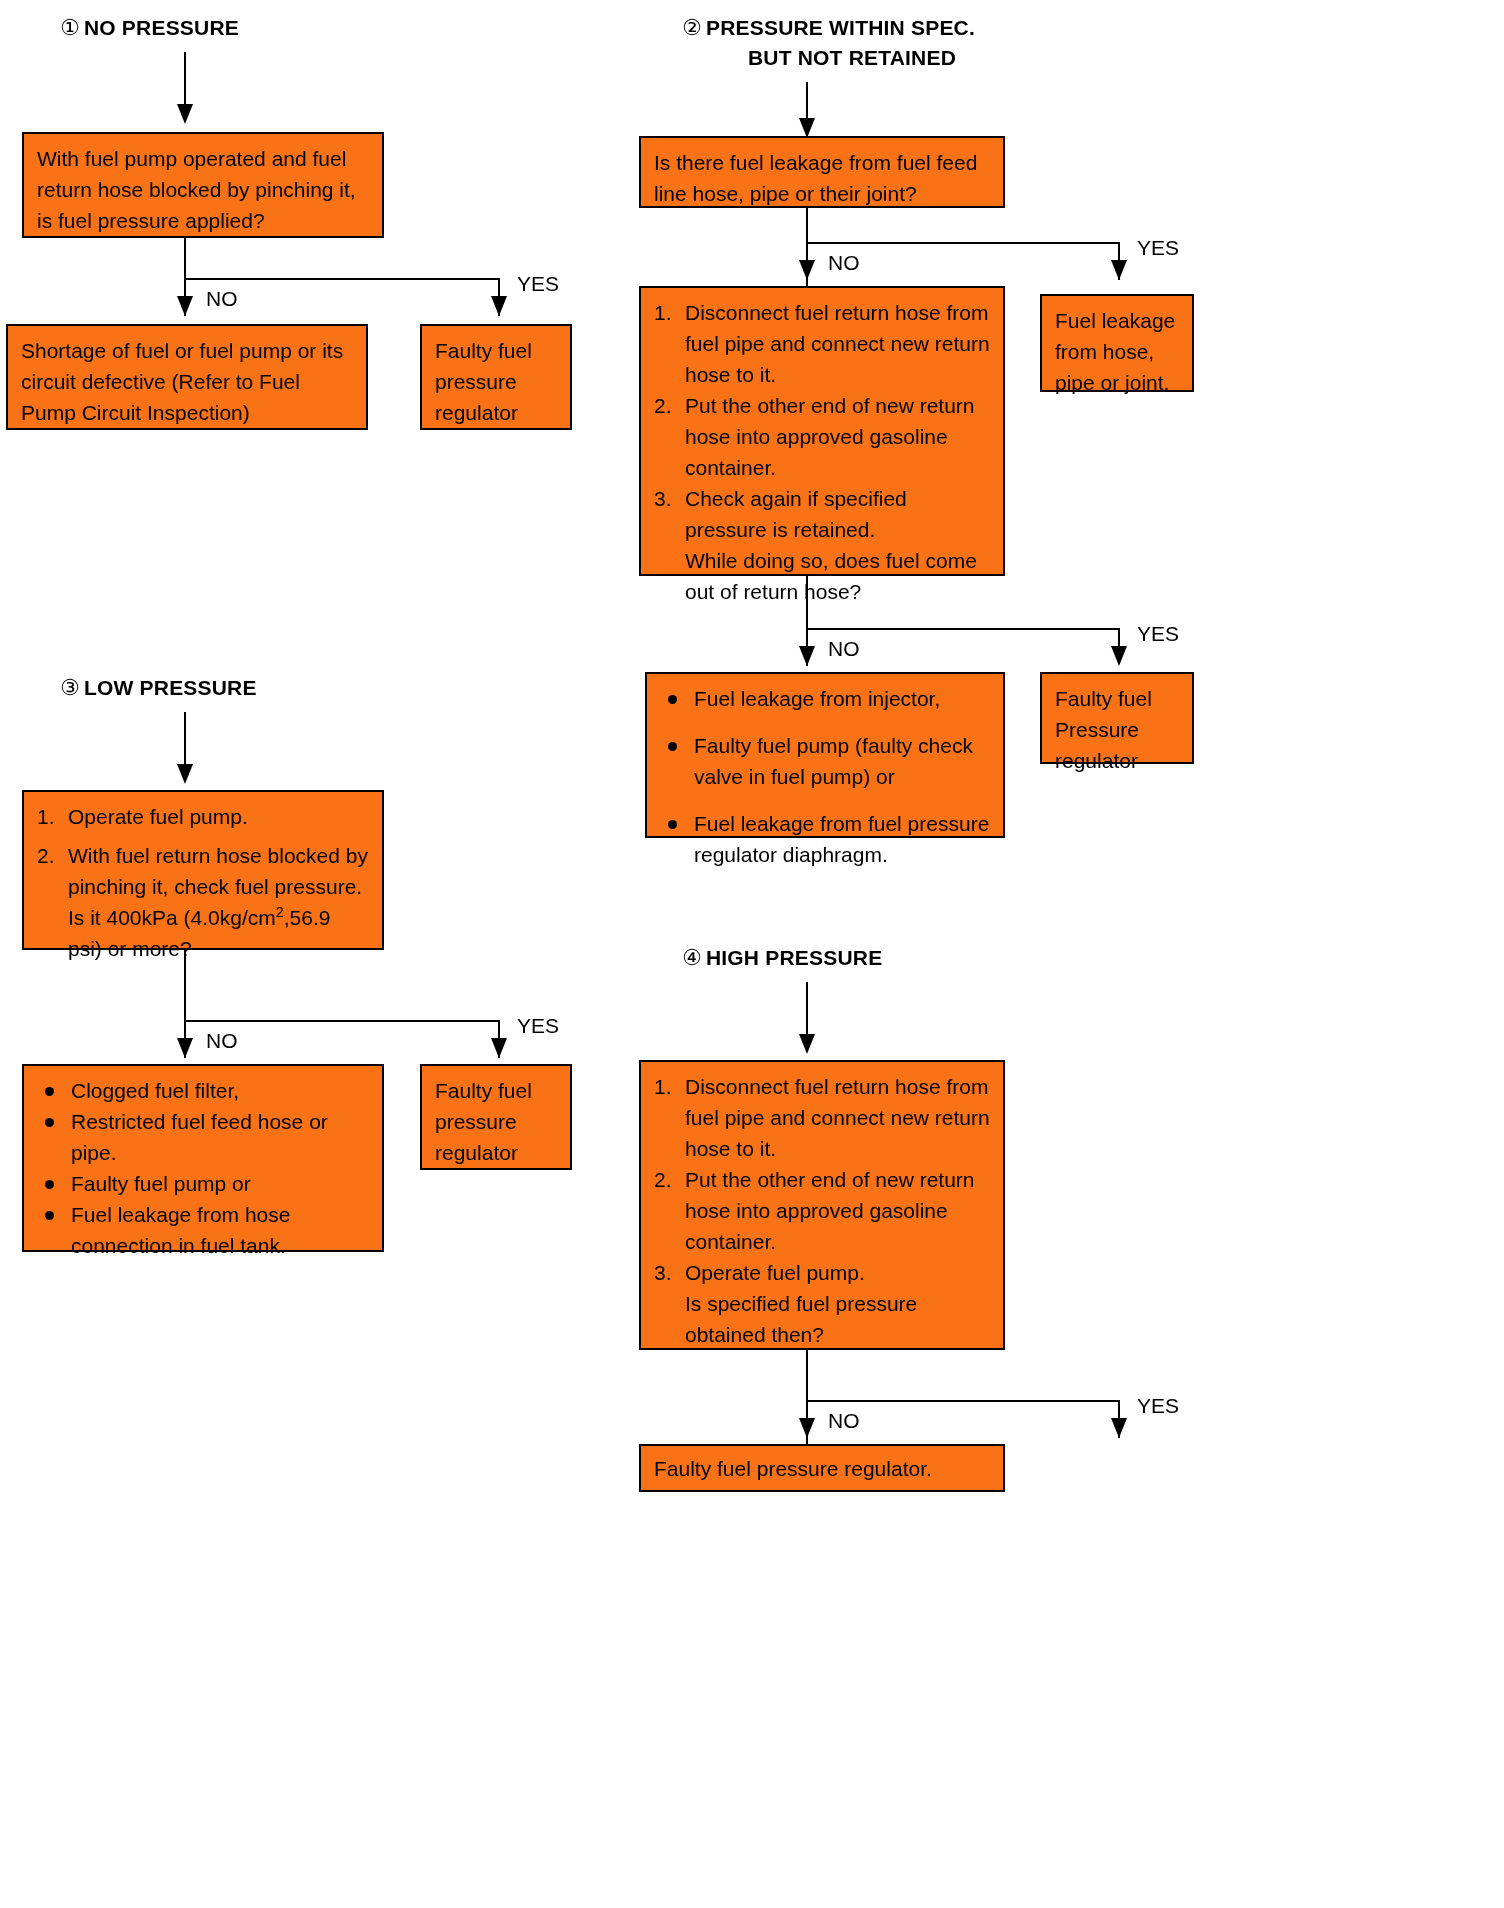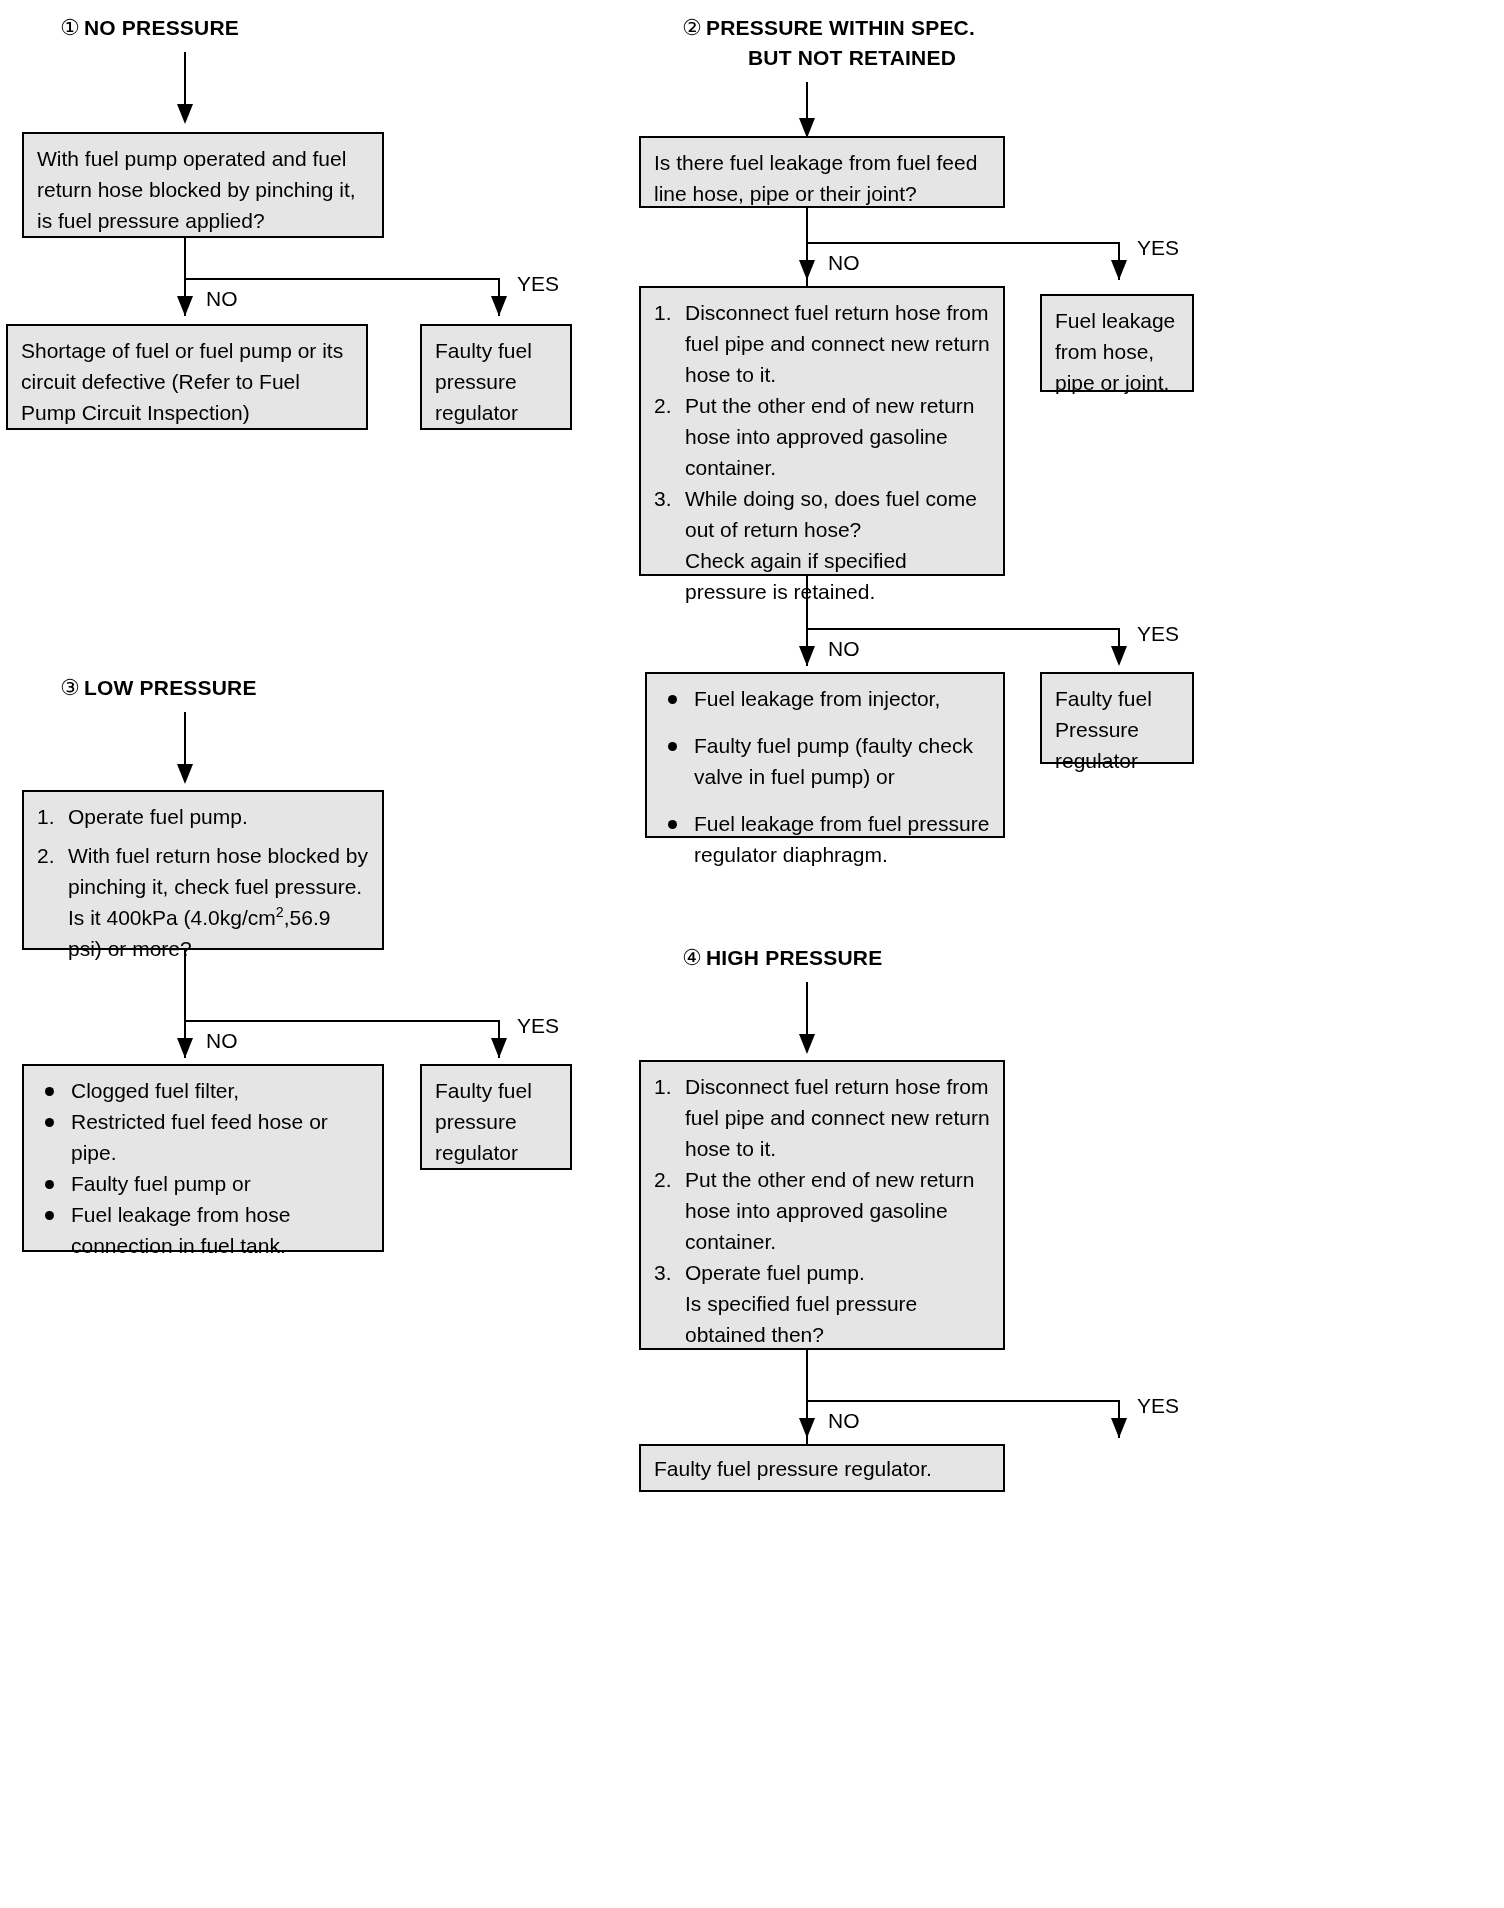--- a/index.html
+++ b/index.html
@@ -15,21 +15,21 @@
     overflow: hidden;
   }
   #canvas {
     position: absolute;
     left: 0; top: 0;
     width: 1504px; height: 1908px;
   }
   .node {
     position: absolute;
     border: 2px solid #000;
-    background: #e5e5e5;
+    background: #f97316;
     font-size: 21px;
     line-height: 31px;
     padding: 9px 13px;
   }
   .heading {
     position: absolute;
     font-size: 21px;
     line-height: 30px;
     font-weight: bold;
     letter-spacing: 0.2px;
@@ -166,22 +166,22 @@
 
   <div class="node" style="left:1040px; top:294px; width:154px; height:98px;">
     <p class="plain">Fuel leakage from hose, pipe or joint.</p>
   </div>
 
   <div class="node" style="left:639px; top:286px; width:366px; height:290px;">
     <ol class="steps">
       <li>Disconnect fuel return hose from fuel pipe and connect new return hose to it.</li>
       <li>Put the other end of new return hose into approved gasoline container.</li>
       <li>
+        <span>Check again if specified pressure is retained.</span>
         <span style="display:block">While doing so, does fuel come out of return hose?</span>
-        <span>Check again if specified pressure is retained.</span>
       </li>
     </ol>
   </div>
 
   <div class="vline" style="left:806px; top:576px; height:90px;"></div>
   <div class="hline" style="left:806px; top:628px; width:314px;"></div>
   <div class="vline" style="left:1118px; top:628px; height:36px;"></div>
   <div class="arrowhead" style="left:799px; top:646px;"></div>
   <div class="arrowhead" style="left:1111px; top:646px;"></div>
 

